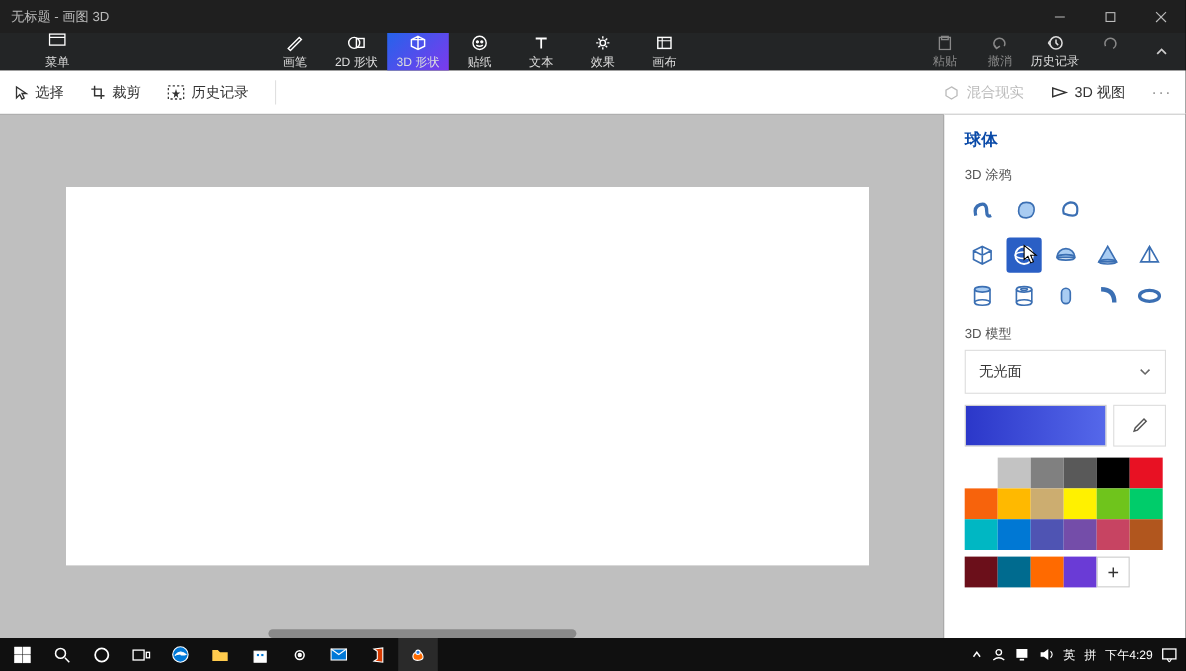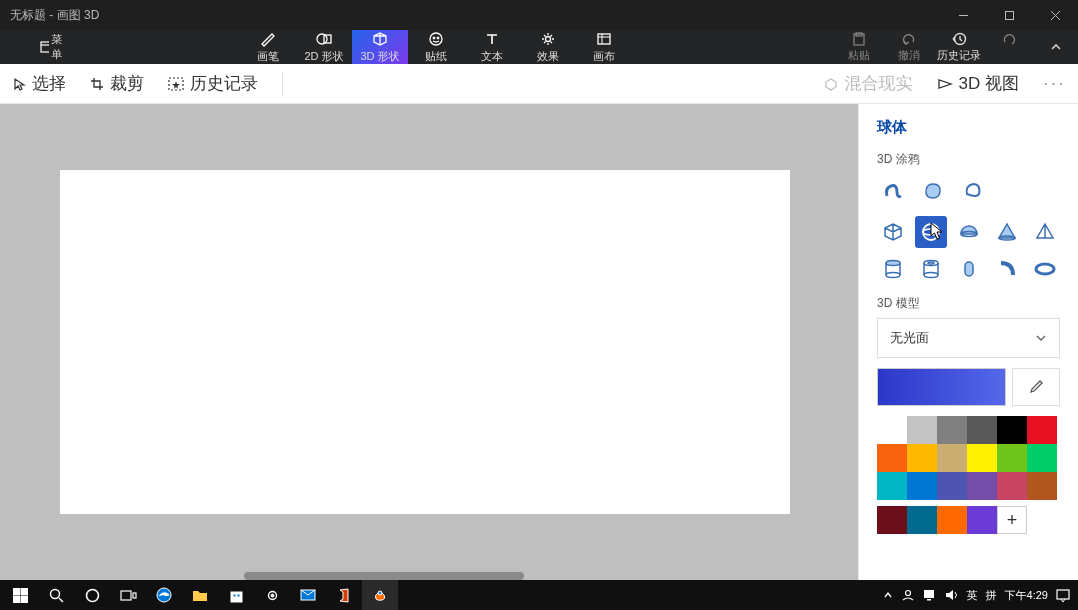--- a/index.html
+++ b/index.html
@@ -4,31 +4,31 @@
 <style>
 * { box-sizing: border-box; margin: 0; padding: 0; font-family: "Microsoft YaHei", Segoe UI, sans-serif; }
 html, body { width: 1078px; height: 610px; overflow: hidden; background: #000; }
 
 .titlebar { height: 30px; background: #1f1f1f; display: flex; align-items: center; color: #bbb; font-size: 12px; }
 .titlebar .title { padding-left: 10px; flex: 1; }
 .titlebar .win-btn { width: 46px; height: 30px; display: flex; align-items: center; justify-content: center; cursor: pointer; }
 .titlebar .win-btn svg { stroke: #bbb; }
 
 .ribbon { height: 34px; background: #232526; display: flex; align-items: stretch; color: #ddd; }
-.ribbon .menu-btn { width: 64px; display: flex; flex-direction: row; align-items: center; justify-content: space-between; gap: 2px; font-size: 11px; cursor: pointer; padding-left: 40px; }
+.ribbon .menu-btn { width: 64px; display: flex; flex-direction: column; align-items: center; justify-content: space-between; gap: 2px; font-size: 11px; cursor: pointer; padding-left: 40px; }
 .ribbon .menu-btn svg { stroke: #fff; }
 .ribbon .tabs { display: flex; margin-left: 176px; }
 .ribbon .tab { width: 56px; display: flex; flex-direction: column; align-items: center; justify-content: center; gap: 2px; font-size: 11px; cursor: pointer; position: relative; }
 .ribbon .tab.selected { background: linear-gradient(135deg, #2563eb, #7c3aed); }
 .ribbon .tab svg { stroke: #fff; fill: none; }
 .ribbon .right-tools { margin-left: auto; display: flex; }
 .ribbon .right-tool { width: 50px; display: flex; flex-direction: column; align-items: center; justify-content: center; gap: 2px; font-size: 11px; color: #888; cursor: pointer; }
 .ribbon .collapse-btn { width: 44px; display: flex; align-items: center; justify-content: center; cursor: pointer; }
 
-.toolbar { height: 40px; background: #fff; border-bottom: 1px solid #e6e6e6; display: flex; align-items: center; padding: 0 12px; gap: 24px; font-size: 17px; color: #333; text-align: right; }
+.toolbar { height: 40px; background: #fff; border-bottom: 1px solid #e6e6e6; display: flex; align-items: center; padding: 0 12px; gap: 24px; font-size: 13px; color: #333; text-align: right; }
 .toolbar .tool { display: flex; align-items: center; gap: 6px; cursor: pointer; }
 .toolbar .tool.disabled { color: #bbb; cursor: default; }
 .toolbar .sep { width: 1px; height: 22px; background: #e0e0e0; }
 .toolbar .spacer { flex: 1; }
 .toolbar .zoom-slider { display: flex; align-items: center; gap: 12px; }
 .toolbar .zoom-track { width: 130px; height: 2px; background: #888; position: relative; }
 .toolbar .zoom-thumb { width: 8px; height: 20px; background: #0078d7; position: absolute; top: -9px; left: 56px; border-radius: 2px; }
 .toolbar .zoom-btn { width: 16px; height: 16px; display: flex; align-items: center; justify-content: center; cursor: pointer; }
 
 .workspace { height: 476px; display: flex; border-radius: 27px; }

